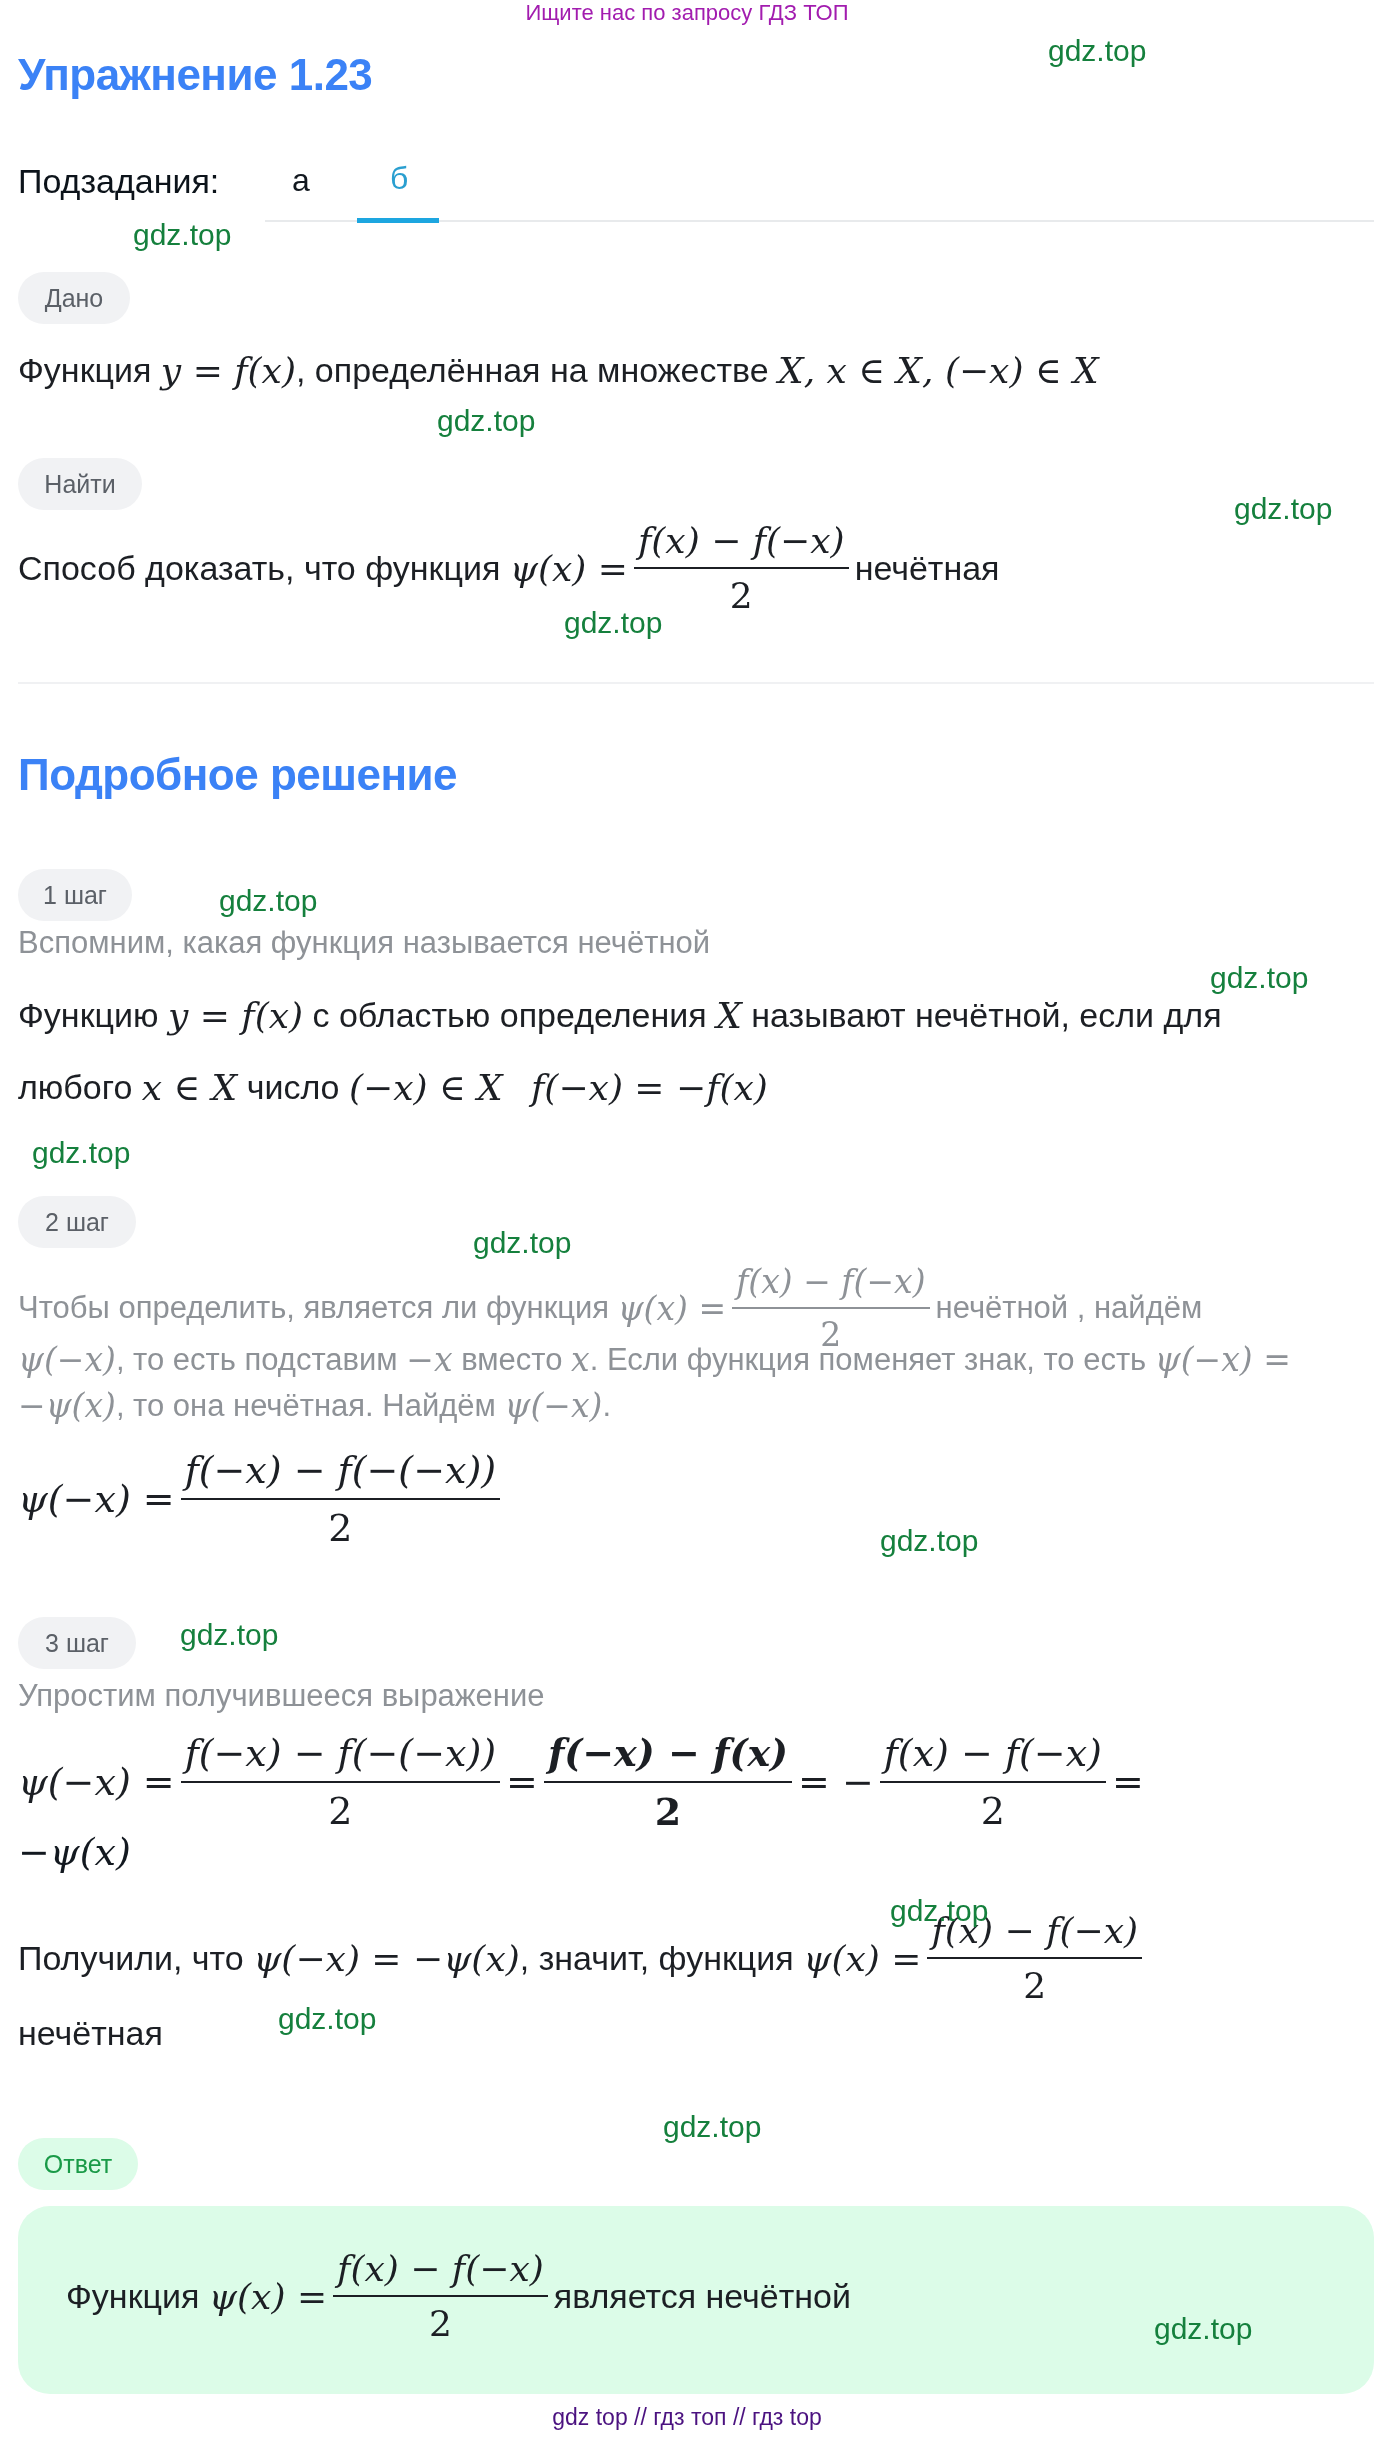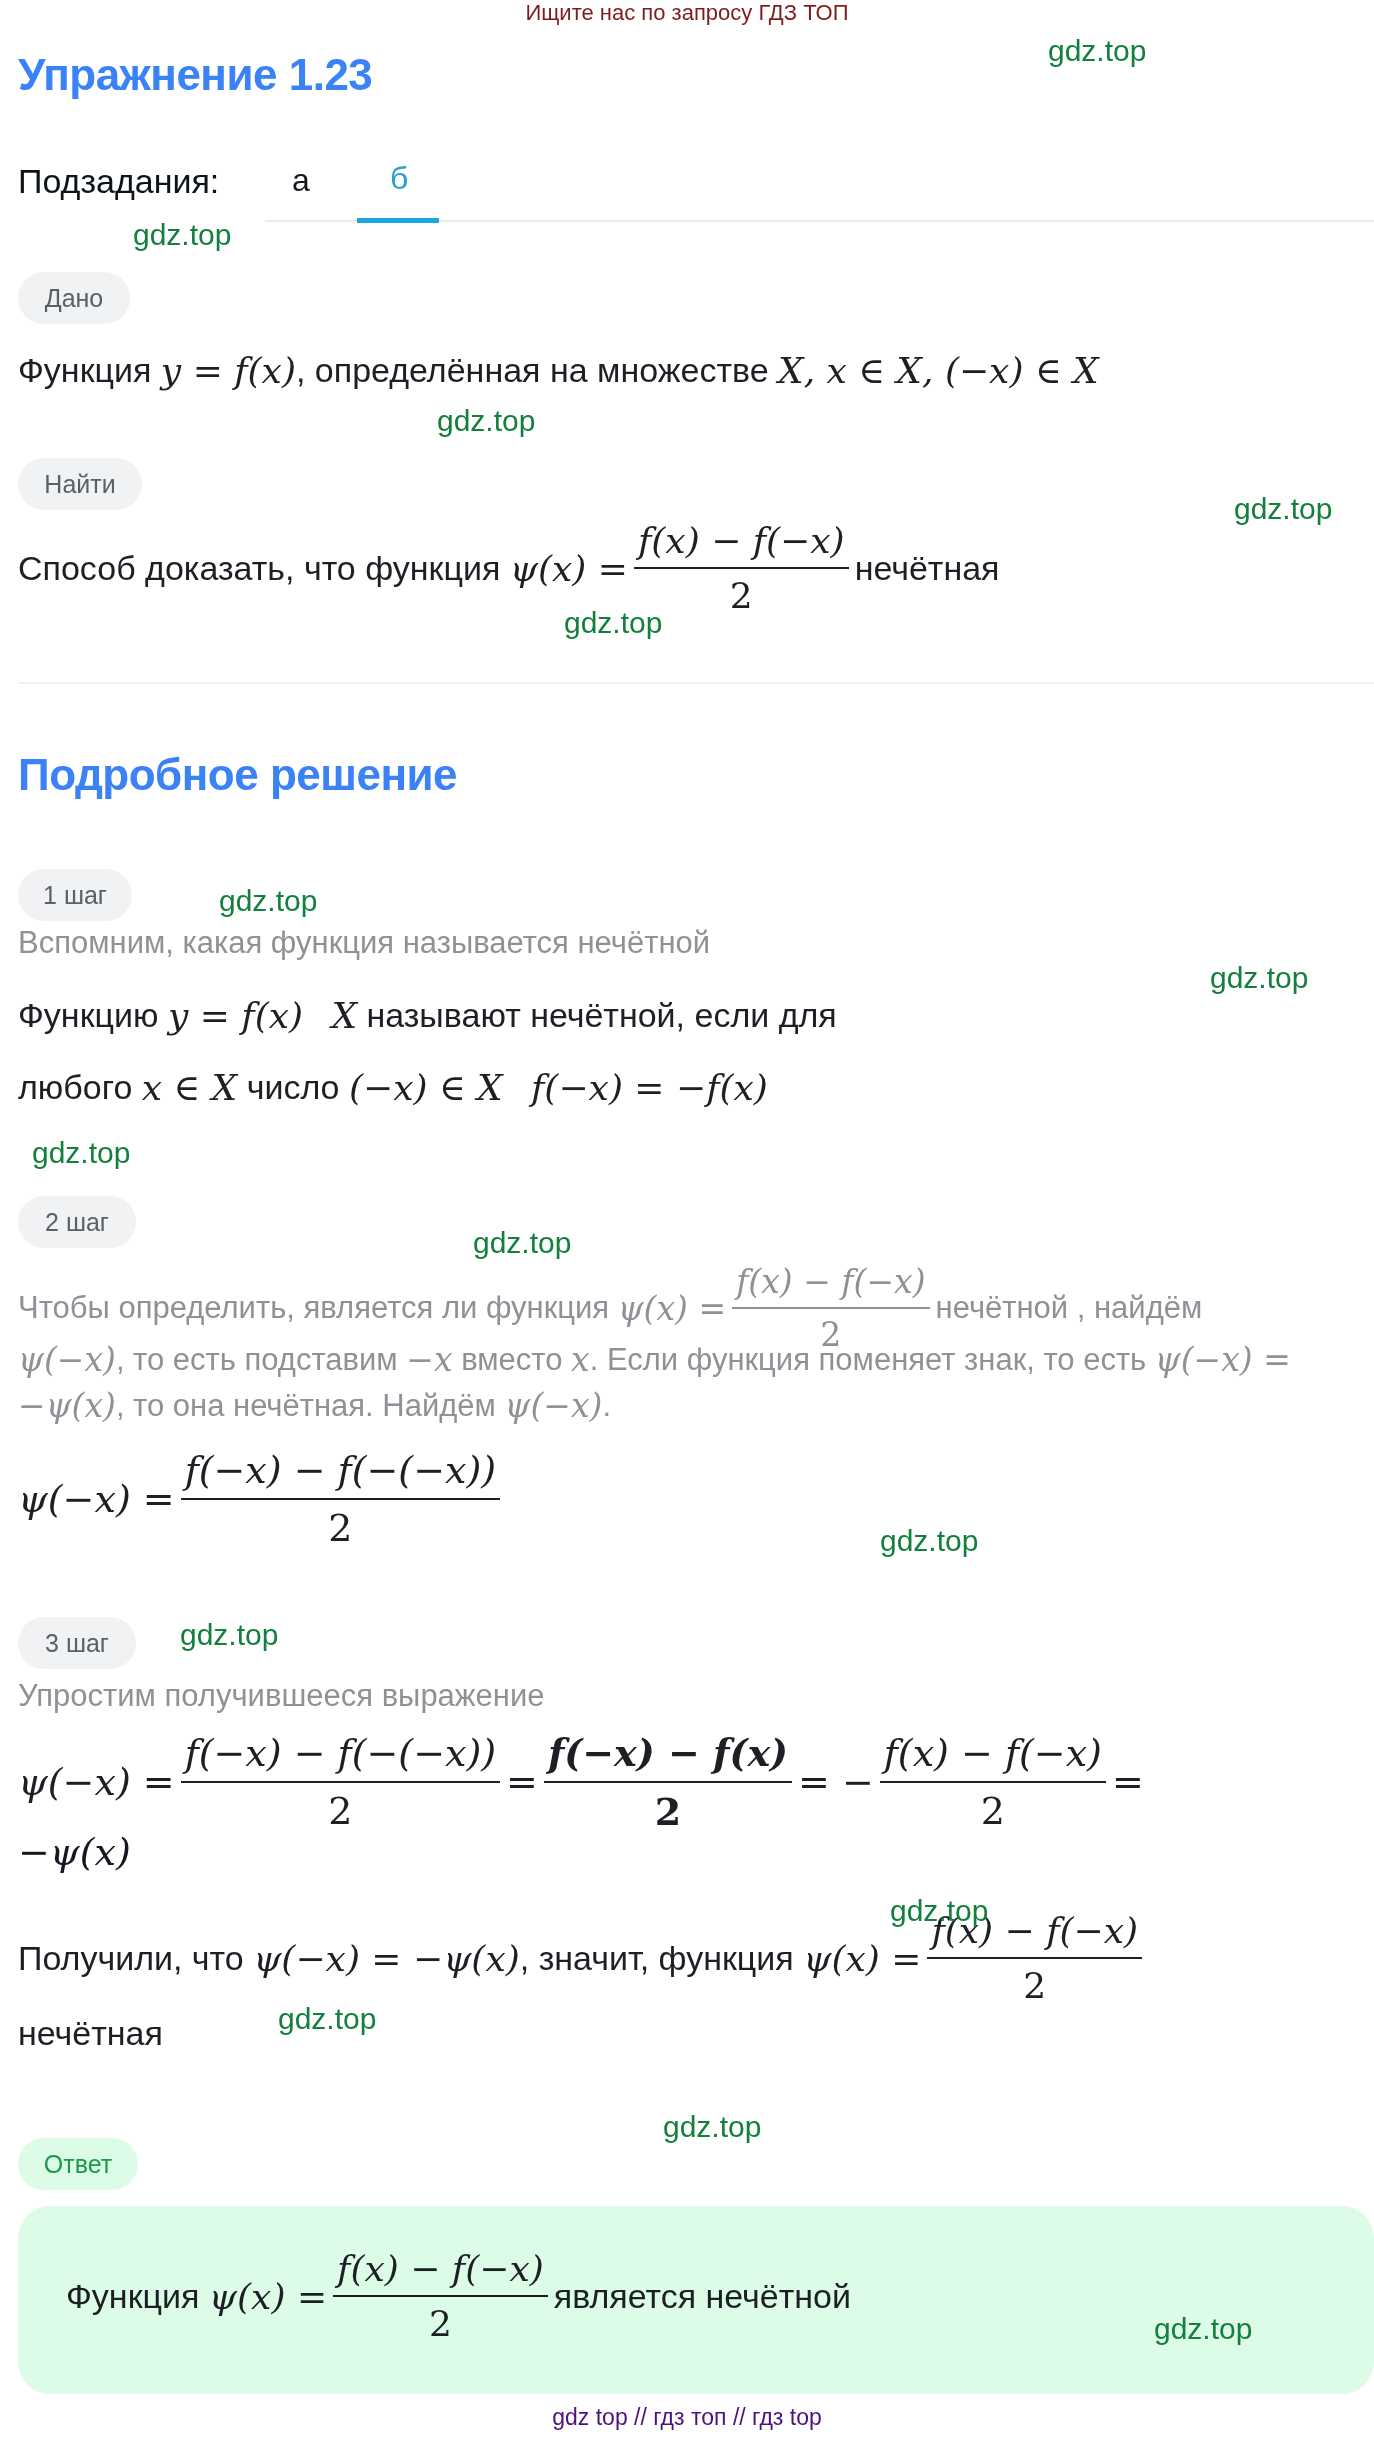--- a/index.html
+++ b/index.html
@@ -1,19 +1,19 @@
 <!DOCTYPE html>
 <html><head>
 <meta charset="utf-8">
 <style>
   * { box-sizing: border-box; margin: 0; padding: 0; }
   html, body { width: 1374px; height: 2444px; background: #ffffff; overflow: hidden; }
   body { position: relative; font-family: "Liberation Sans", "DejaVu Sans", sans-serif; color: #12181f; }
   .abs { position: absolute; white-space: nowrap; }
-  .banner { left: 0; width: 1374px; top: 0; text-align: center; font-size: 22px; color: #7f1d1d; }
+  .banner { left: 0; width: 1374px; top: 0; text-align: center; font-size: 22px; color: #a21caf; }
   .h1 { font-weight: 700; font-size: 44px; color: #3b82f6; letter-spacing: -0.5px; }
   .tabs-label { font-size: 34px; color: #0c131a; }
   .tab { font-size: 32px; color: #12181f; cursor: pointer; }
   .tab.active { color: #2a9fd0; }
   .tab-line { height: 2px; background: #e8eaec; }
   .tab-underline { height: 5px; background: #1da6e0; }
   .badge { height: 52px; border-radius: 26px; background: #f1f2f4; color: #5b6067; font-size: 25px;
            display: flex; align-items: center; justify-content: center; }
   .badge.green { background: #dcfce8; color: #1a9a48; }
   .text { font-size: 34px; color: #1c1f24; }
@@ -62,21 +62,21 @@
 
 <div class="abs divider" style="top:682px;"></div>
 
 <div class="abs h1" style="left:18px; top:750px;">Подробное решение</div>
 
 <div class="abs badge" style="left:18px; top:861px; width:114px;margin-top:8px;">1 шаг</div>
 <div class="abs text gray" style="left:18px; top:925px; font-size:31px;">Вспомним, какая функция называется нечётной</div>
 <div class="abs line text" style="left:18px; top:995px;">
   <span>Функцию</span>&nbsp;
   <span class="math">y = f(x)</span>&nbsp;
-  &nbsp;
+  <span>с областью определения</span>&nbsp;
   <span class="math">X</span>&nbsp;
   <span>называют нечётной, если для</span>
 </div>
 <div class="abs line text" style="left:18px; top:1067px;">
   <span>любого</span>&nbsp;
   <span class="math">x ∈ X</span>&nbsp;
   <span>число</span>&nbsp;
   <span class="math">(−x) ∈ X</span>&nbsp;
   &nbsp;
   <span class="math">f(−x) = −f(x)</span>

